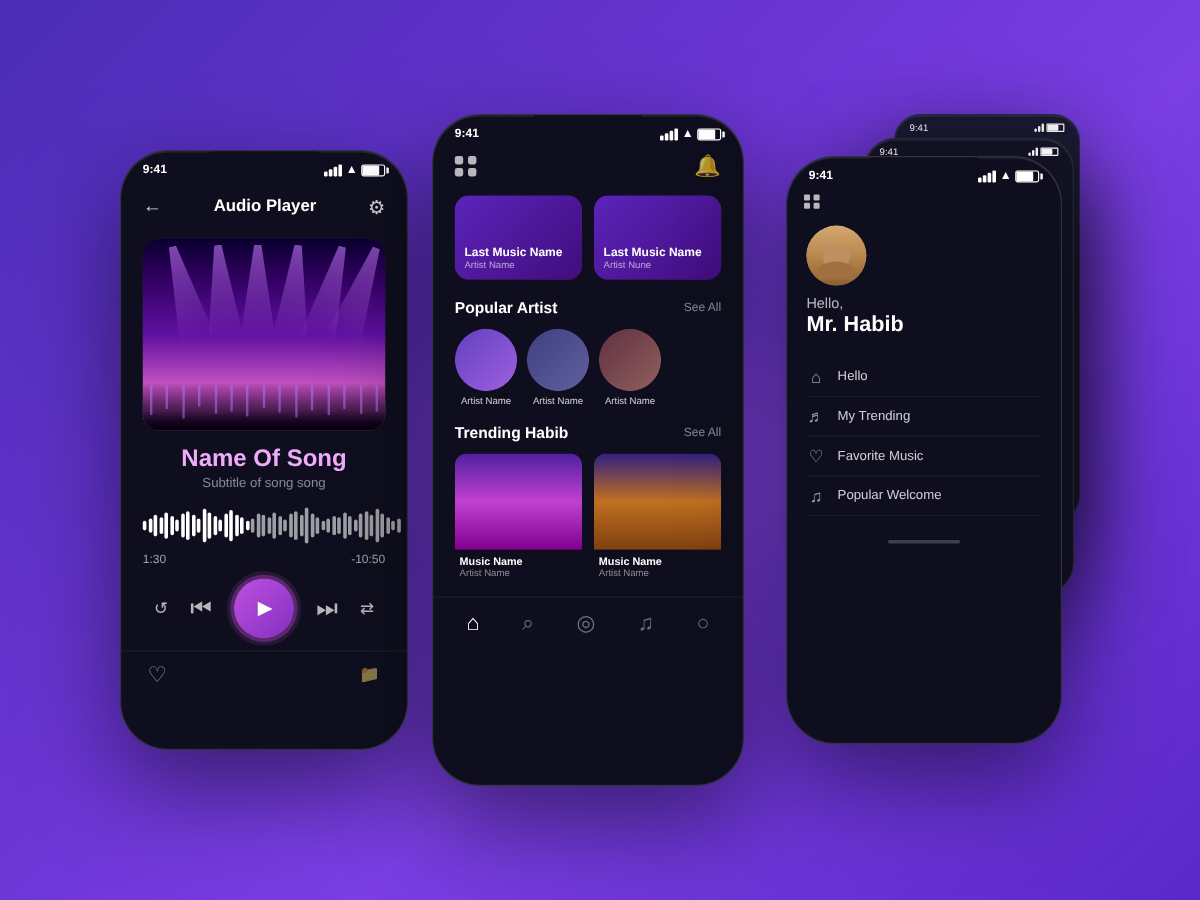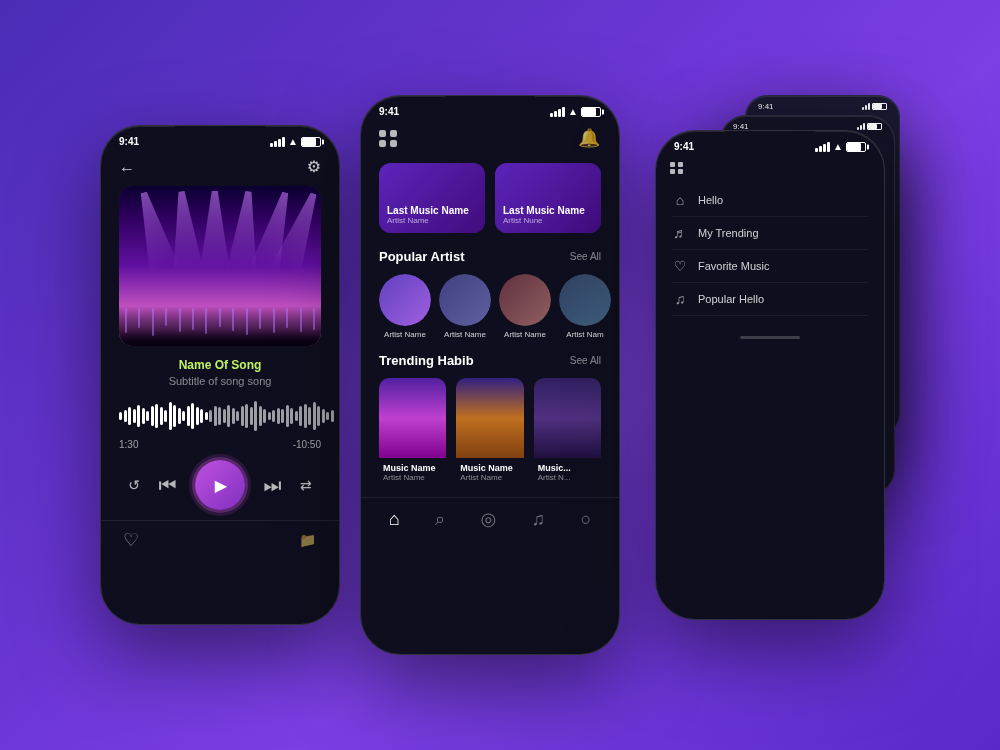--- a/index.html
+++ b/index.html
@@ -148,22 +148,22 @@
       overflow: hidden;
       position: relative;
     }
 
     .p1-song-info {
       text-align: center;
       padding: 12px 18px 6px;
     }
 
     .p1-song-name {
-      color: #bef264;
-      font-size: 12px;
+      color: #f0abfc;
+      font-size: 20px;
       font-weight: 700;
       margin-bottom: 3px;
     }
 
     .p1-song-subtitle {
       color: rgba(255,255,255,0.5);
       font-size: 11px;
     }
 
     .p1-waveform {
@@ -760,20 +760,21 @@
         </div>
         <span style="font-size:10px;">▲</span>
         <div class="battery">
           <div class="battery-fill"></div>
         </div>
       </div>
     </div>
 
     <div class="p1-header">
       <span class="back-icon">←</span>
+      <span class="p1-header title">Audio Player</span>
       <span class="settings-icon">⚙</span>
     </div>
 
     <div class="p1-cover">
       <div class="stage-visual">
         <div class="stage-lights-container">
           <div class="light-ray" style="left:10%; transform: rotate(-15deg);"></div>
           <div class="light-ray" style="left:25%; transform: rotate(-5deg);"></div>
           <div class="light-ray" style="left:40%;"></div>
           <div class="light-ray" style="left:55%; transform: rotate(5deg);"></div>
@@ -941,53 +942,40 @@
           <div class="artist-avatar-inner artist-avatar-2"></div>
         </div>
         <span class="artist-name-label">Artist Name</span>
       </div>
       <div class="artist-item">
         <div class="artist-avatar">
           <div class="artist-avatar-inner artist-avatar-3"></div>
         </div>
         <span class="artist-name-label">Artist Name</span>
       </div>
-      <div class="artist-item">
-        <div class="artist-avatar">
-          <div class="artist-avatar-inner artist-avatar-4"></div>
-        </div>
-        <span class="artist-name-label">Artist Nam</span>
-      </div>
     </div>
 
     <div class="section-header">
       <span class="section-title">Trending Habib</span>
       <span class="see-all">See All</span>
     </div>
 
     <div class="trending-grid">
       <div class="trending-card">
         <div class="trending-img trending-img-1"></div>
         <div class="trending-info">
           <div class="trending-name">Music Name</div>
           <div class="trending-artist">Artist Name</div>
         </div>
       </div>
       <div class="trending-card">
         <div class="trending-img trending-img-2"></div>
         <div class="trending-info">
           <div class="trending-name">Music Name</div>
           <div class="trending-artist">Artist Name</div>
-        </div>
-      </div>
-      <div class="trending-card">
-        <div class="trending-img trending-img-3"></div>
-        <div class="trending-info">
-          <div class="trending-name">Music...</div>
-          <div class="trending-artist">Artist N...</div>
         </div>
       </div>
     </div>
 
     <div class="p2-nav">
       <div class="nav-item active">⌂</div>
       <div class="nav-item">⌕</div>
       <div class="nav-item">◎</div>
       <div class="nav-item">♫</div>
       <div class="nav-item">○</div>
@@ -1085,37 +1073,44 @@
         </div>
       </div>
 
       <div class="p3-grid-icon">
         <div class="p3-grid-dot"></div>
         <div class="p3-grid-dot"></div>
         <div class="p3-grid-dot"></div>
         <div class="p3-grid-dot"></div>
       </div>
 
+      <div class="p3-profile">
+        <div class="p3-avatar">
+          <div class="p3-avatar-face"></div>
+        </div>
+        <div class="p3-hello">Hello,</div>
+        <div class="p3-name">Mr. Habib</div>
+      </div>
 
       <div class="p3-menu">
         <div class="p3-menu-item">
           <span class="p3-menu-icon">⌂</span>
           <span class="p3-menu-label">Hello</span>
         </div>
         <div class="p3-menu-item">
           <span class="p3-menu-icon">♬</span>
           <span class="p3-menu-label">My Trending</span>
         </div>
         <div class="p3-menu-item">
           <span class="p3-menu-icon">♡</span>
           <span class="p3-menu-label">Favorite Music</span>
         </div>
         <div class="p3-menu-item">
           <span class="p3-menu-icon">♫</span>
-          <span class="p3-menu-label">Popular Hello</span>
+          <span class="p3-menu-label">Popular Welcome</span>
         </div>
       </div>
 
       <div style="margin: 16px auto; width: 60px; height: 3px; background: rgba(255,255,255,0.2); border-radius: 2px;"></div>
     </div>
 
   </div>
 
 </div>
 

